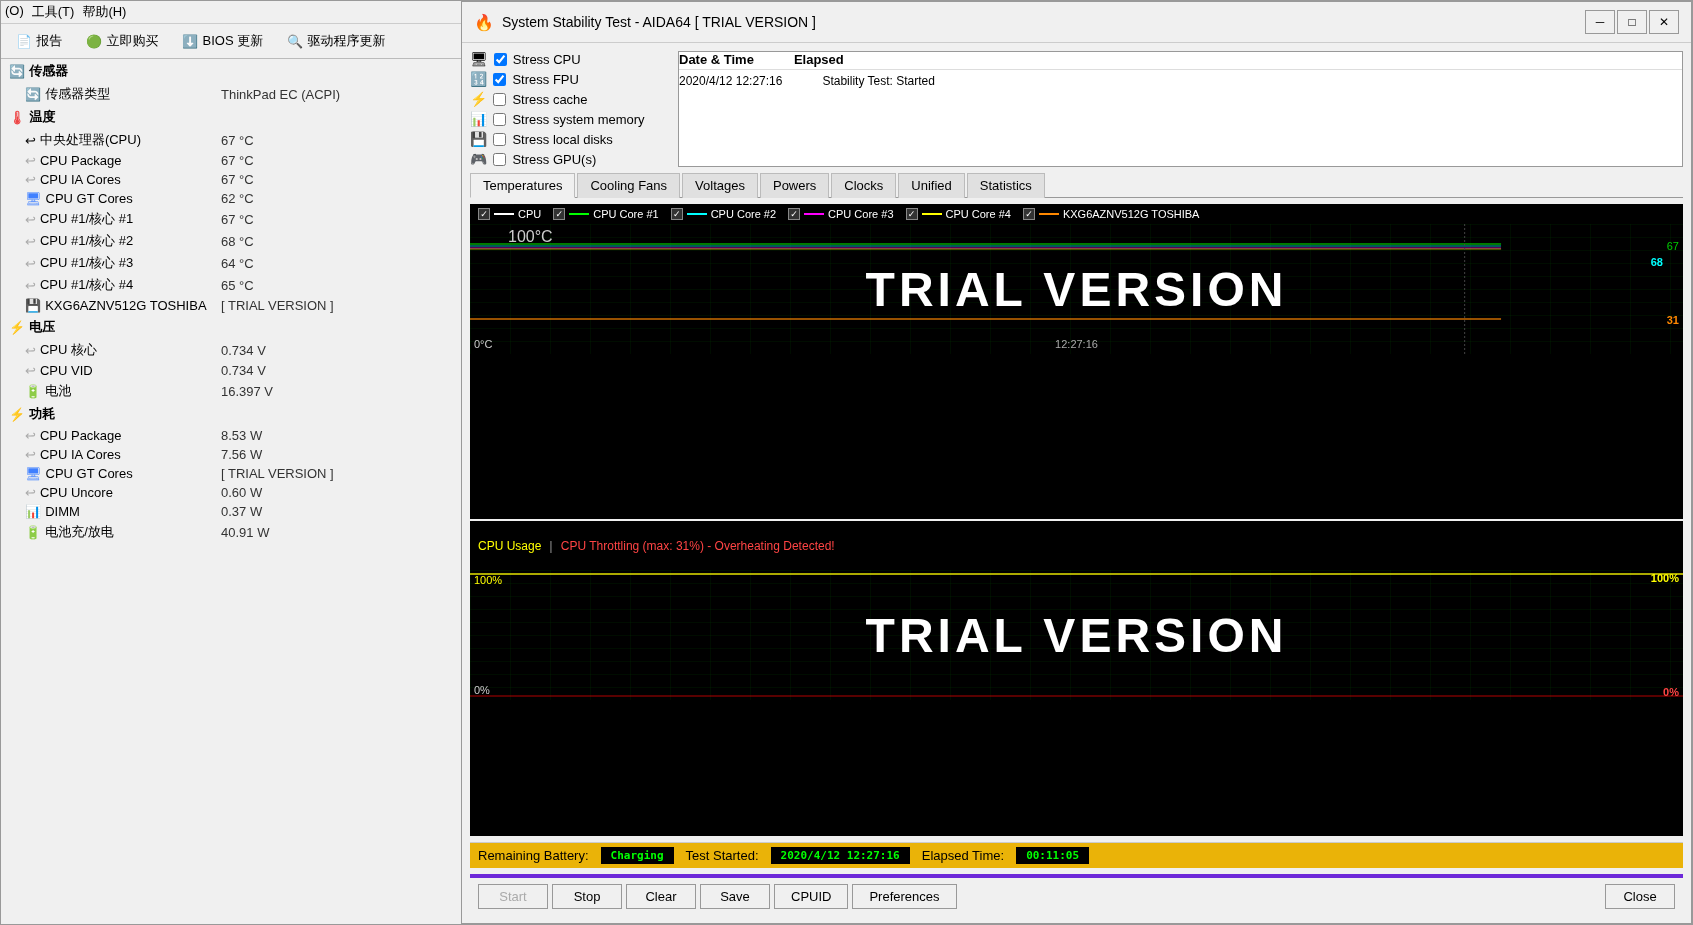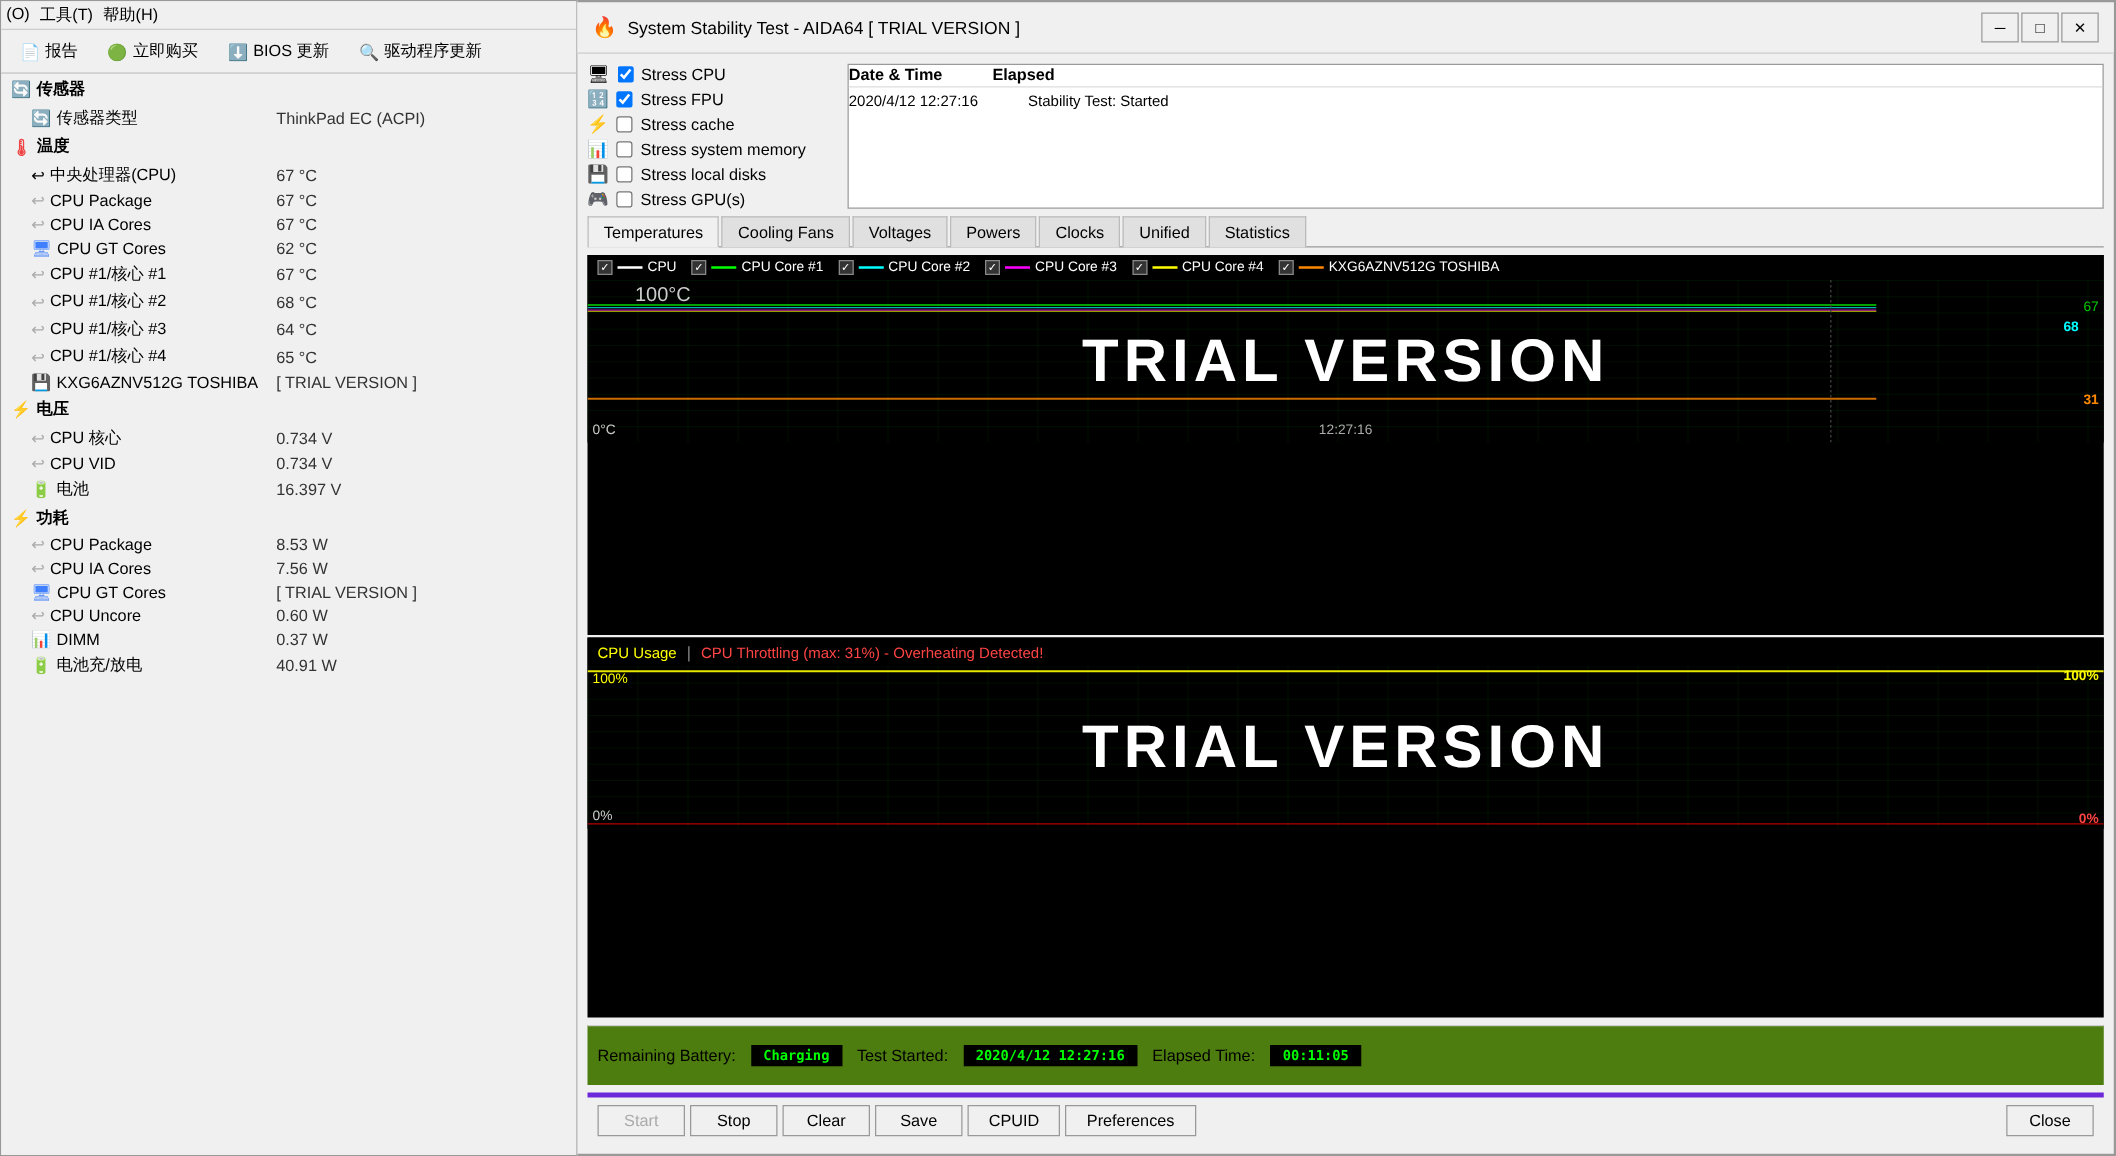--- a/index.html
+++ b/index.html
@@ -276,23 +276,23 @@
       pointer-events: none;
       white-space: nowrap;
       text-shadow: 2px 2px 4px rgba(0,0,0,0.5);
     }
 
     
     .status-bar {
       display: flex;
       align-items: center;
       gap: 12px;
-      padding: 15px 8px;
+      padding: 4px 8px;
       border-top: 1px solid #ccc;
-      background: #4d7c0f;
+      background: #eab308;
       font-size: 13px;
     }
 
     .status-value {
       background: #000;
       color: #00ff00;
       padding: 2px 10px;
       font-family: monospace;
       font-size: 11px;
       font-weight: bold;
@@ -647,21 +647,21 @@
           <span style="position:absolute;bottom:4px;left:50%;transform:translateX(-50%);color:#aaa;font-size:11px;">12:27:16</span>
 
           <span style="position:absolute;right:4px;top:16px;color:#00cc00;font-size:11px;font-weight:normal;">67</span>
           <span style="position:absolute;right:20px;top:32px;color:#00ffff;font-size:11px;font-weight:bold;">68</span>
           <span style="position:absolute;right:4px;top:90px;color:#ff8800;font-size:11px;font-weight:bold;">31</span>
         </div>
       </div>
 
       <div class="chart-wrapper chart-bottom" style="background:#000; position:relative; flex:1; min-height:155px; margin-top:2px;">
 
-        <div style="display:flex;align-items:center;gap:8px;padding:4px 8px;background:#000;">
+        <div style="display:flex;align-items:center;gap:8px;padding:17px 8px;background:#000;">
           <span style="color:#ffff00;font-size:12px;">CPU Usage</span>
           <span style="color:#888;">|</span>
           <span style="color:#ff4444;font-size:12px;">CPU Throttling (max: 31%) - Overheating Detected!</span>
         </div>
 
         <div style="position:relative;background:#000;height:130px;">
           <svg width="100%" height="100%" style="position:absolute;top:0;left:0;">
             <defs>
               <pattern id="grid2" width="40" height="13" patternUnits="userSpaceOnUse">
                 <path d="M 40 0 L 0 0 0 13" fill="none" stroke="#003300" stroke-width="0.5"></path>

